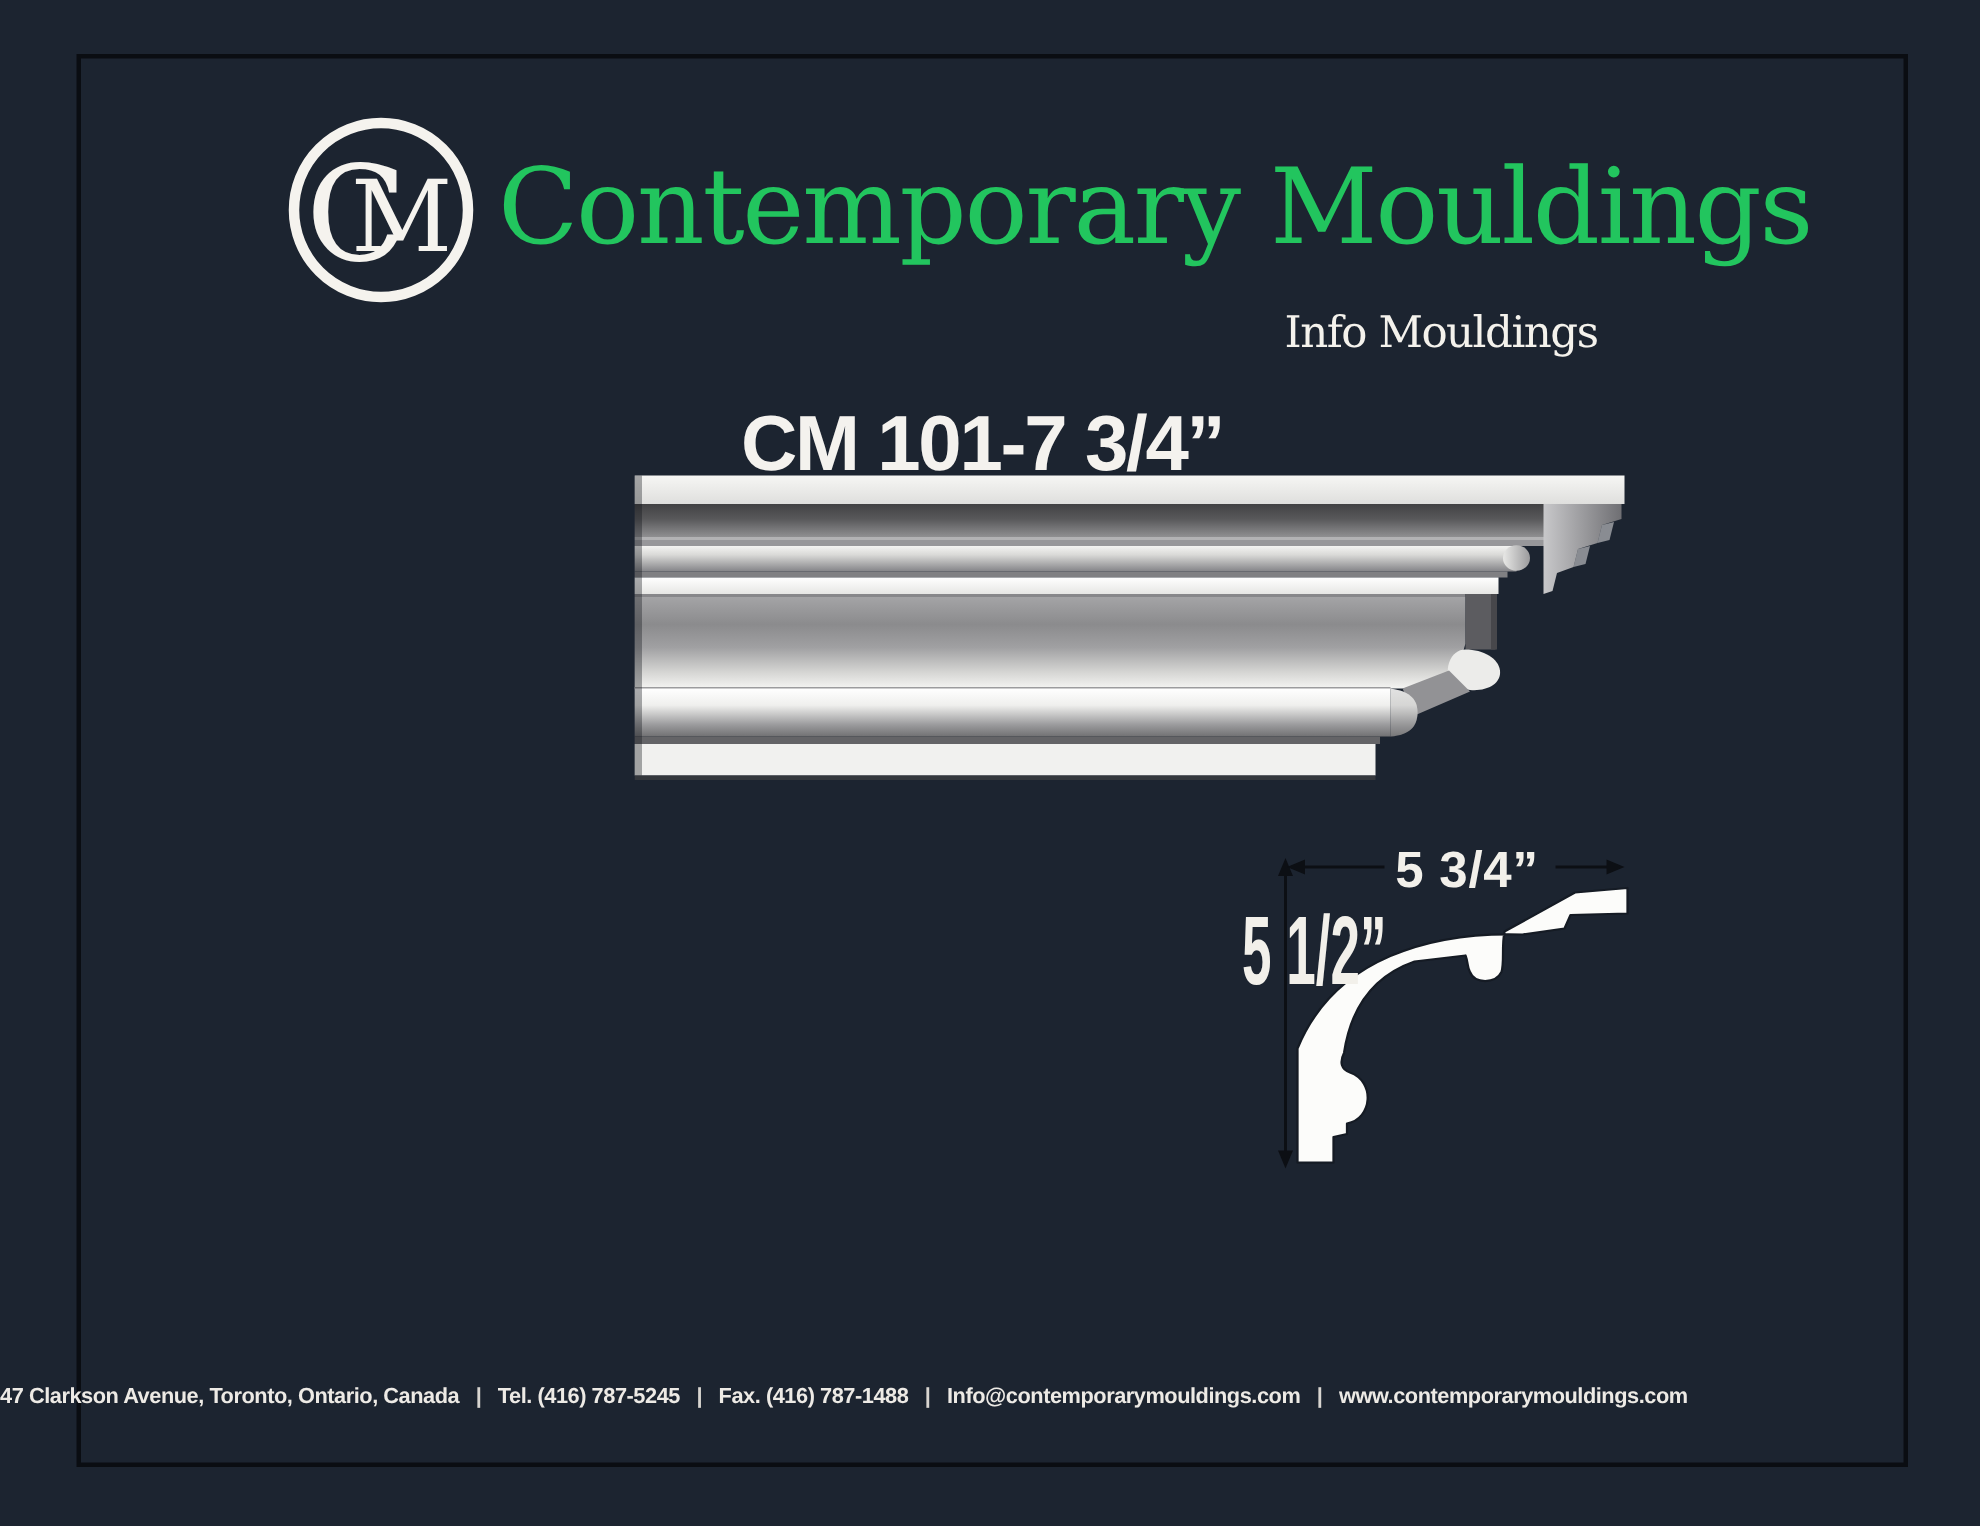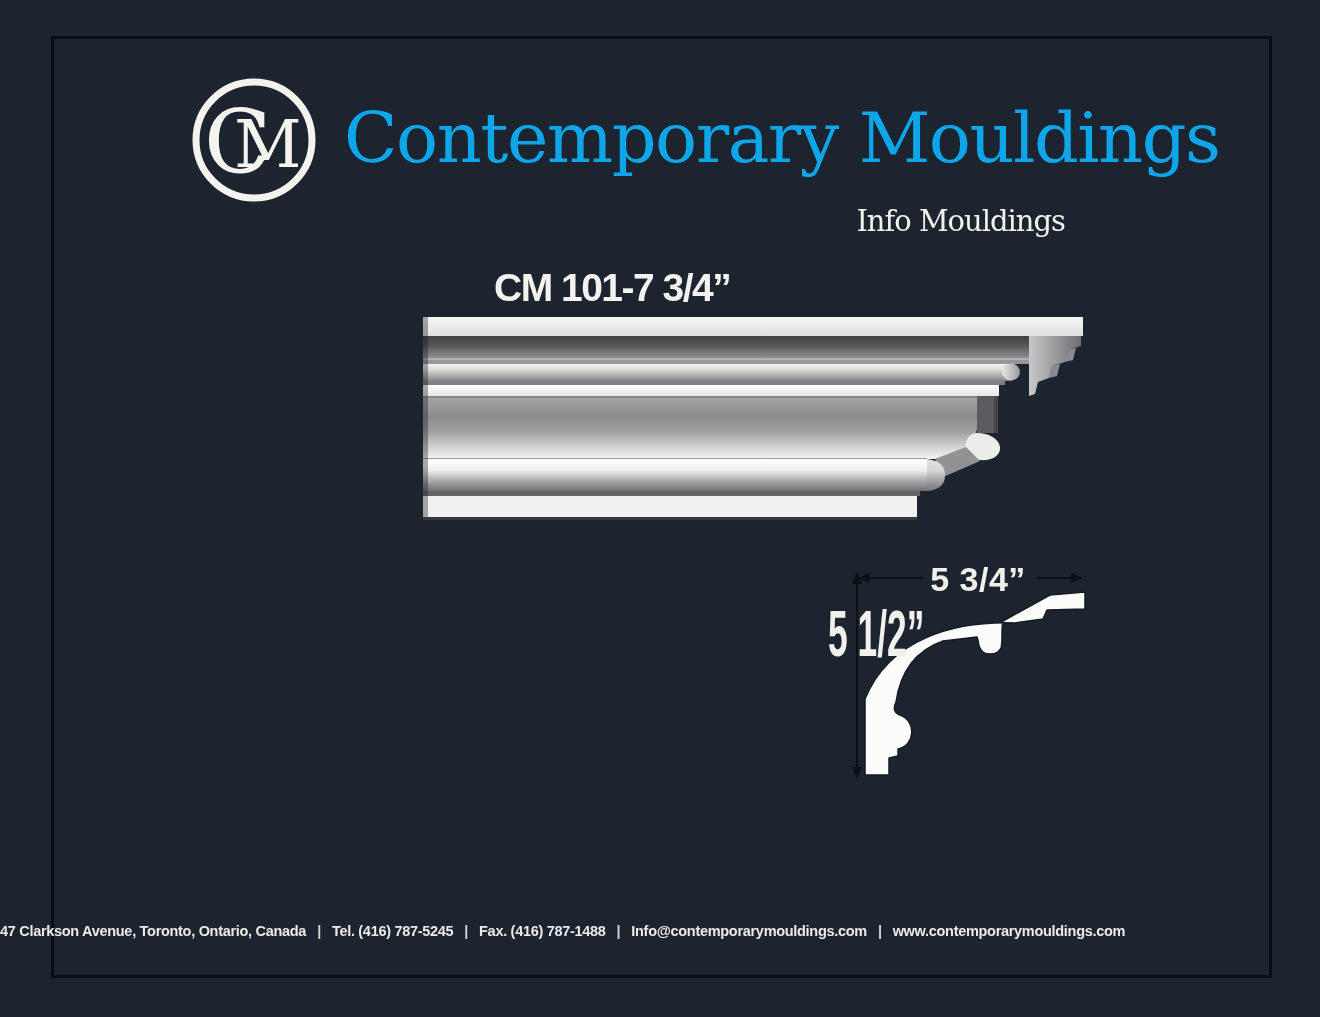--- a/index.html
+++ b/index.html
@@ -7,32 +7,32 @@
     width:1320px;height:1017px;position:relative;overflow:hidden;
     background:#1c2430;
     font-family:"Liberation Sans", sans-serif;
   }
   .frame{
     position:absolute;left:51px;top:36px;width:1215px;height:936px;
     border:3px solid #0a0d12;
   }
   .logo{position:absolute;left:188px;top:76px;width:134px;height:132px;}
   .company-name{
-    position:absolute;left:344px;top:97px;
+    position:absolute;left:332px;top:97px;
     font-family:"DejaVu Serif", serif;
-    font-size:70px;letter-spacing:-1.5px;color:#0ea5e9;white-space:nowrap;
+    font-size:70px;letter-spacing:-1.5px;color:#22c55e;white-space:nowrap;
   }
   .collection-title{
     position:absolute;right:255px;top:204px;
     font-family:"DejaVu Serif", serif;
     font-size:29px;letter-spacing:-1px;color:#f4f2ec;white-space:nowrap;
   }
   .product-code{
     position:absolute;left:494px;top:266px;
-    font-size:39px;font-weight:700;letter-spacing:-1.5px;color:#f4f2ee;white-space:nowrap;
+    font-size:52px;font-weight:700;letter-spacing:-1.5px;color:#f4f2ee;white-space:nowrap;
   }
   .render{position:absolute;left:423px;top:315px;width:662px;height:210px;}
   .profile{position:absolute;left:825px;top:553px;width:270px;height:235px;}
   .dim-text{
     font-family:"Liberation Sans", sans-serif;
     font-weight:700;fill:#f2f0ea;
   }
   .footer{
     position:absolute;left:0;top:923px;width:1112px;text-align:center;
     font-size:14.5px;font-weight:700;letter-spacing:-0.3px;color:#edeae5;white-space:nowrap;

